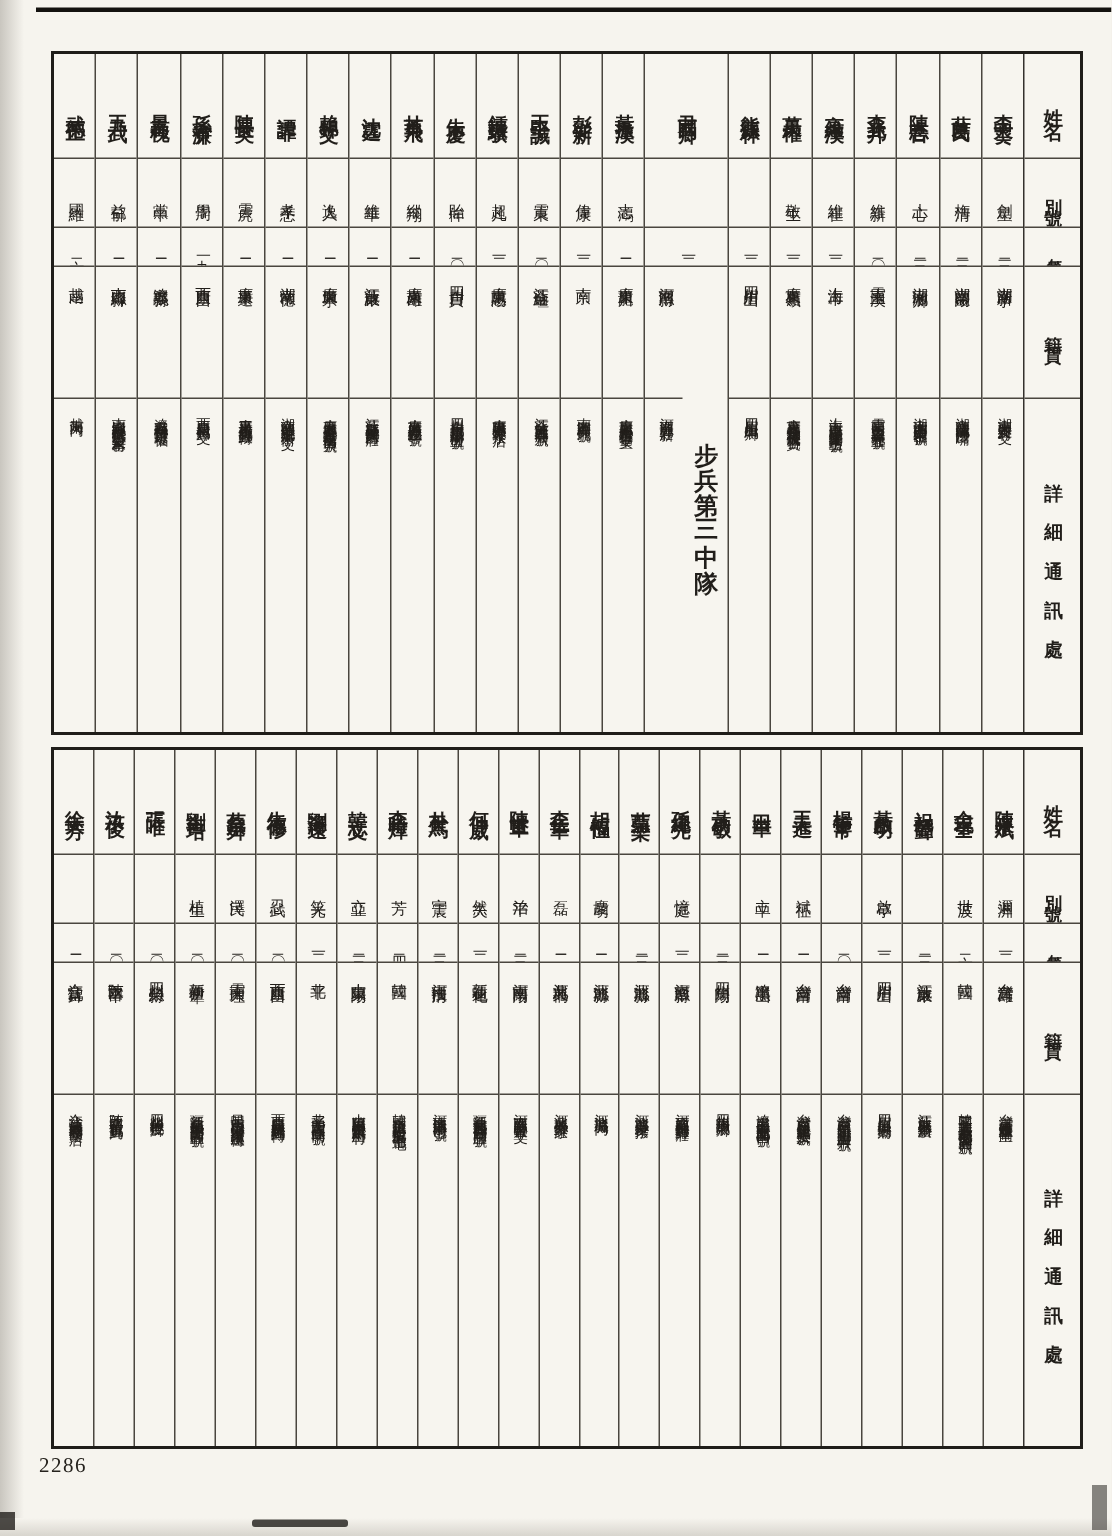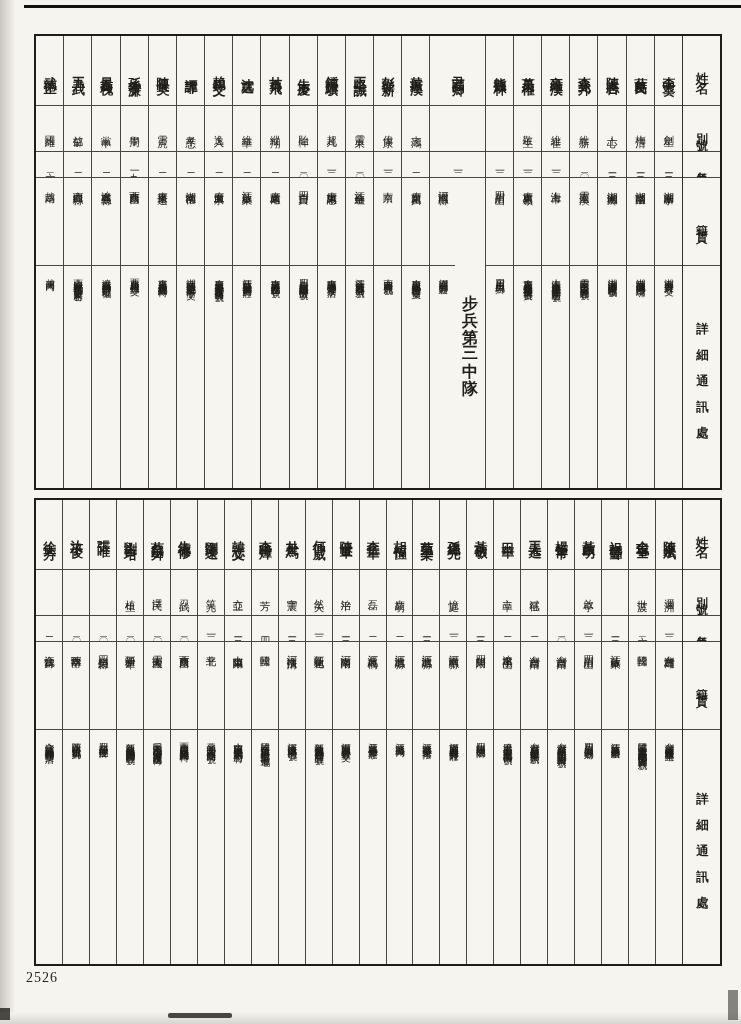--- a/index.html
+++ b/index.html
@@ -943,18 +943,18 @@
     </div>
     <div class="c r4">
       <span class="vt origin">合江富錦</span>
     </div>
     <div class="c r5">
       <span class="vt addr">合江省富錦城內和發同藥店</span>
     </div>
   </div>
 </div>
 
-  <div class="pagenum">2526</div>
+  <div class="pagenum">2286</div>
 
   <div class="smudge1"></div>
   <div class="smudge2"></div>
   <div class="smudge3"></div>
 </div>
 
 </body></html>

